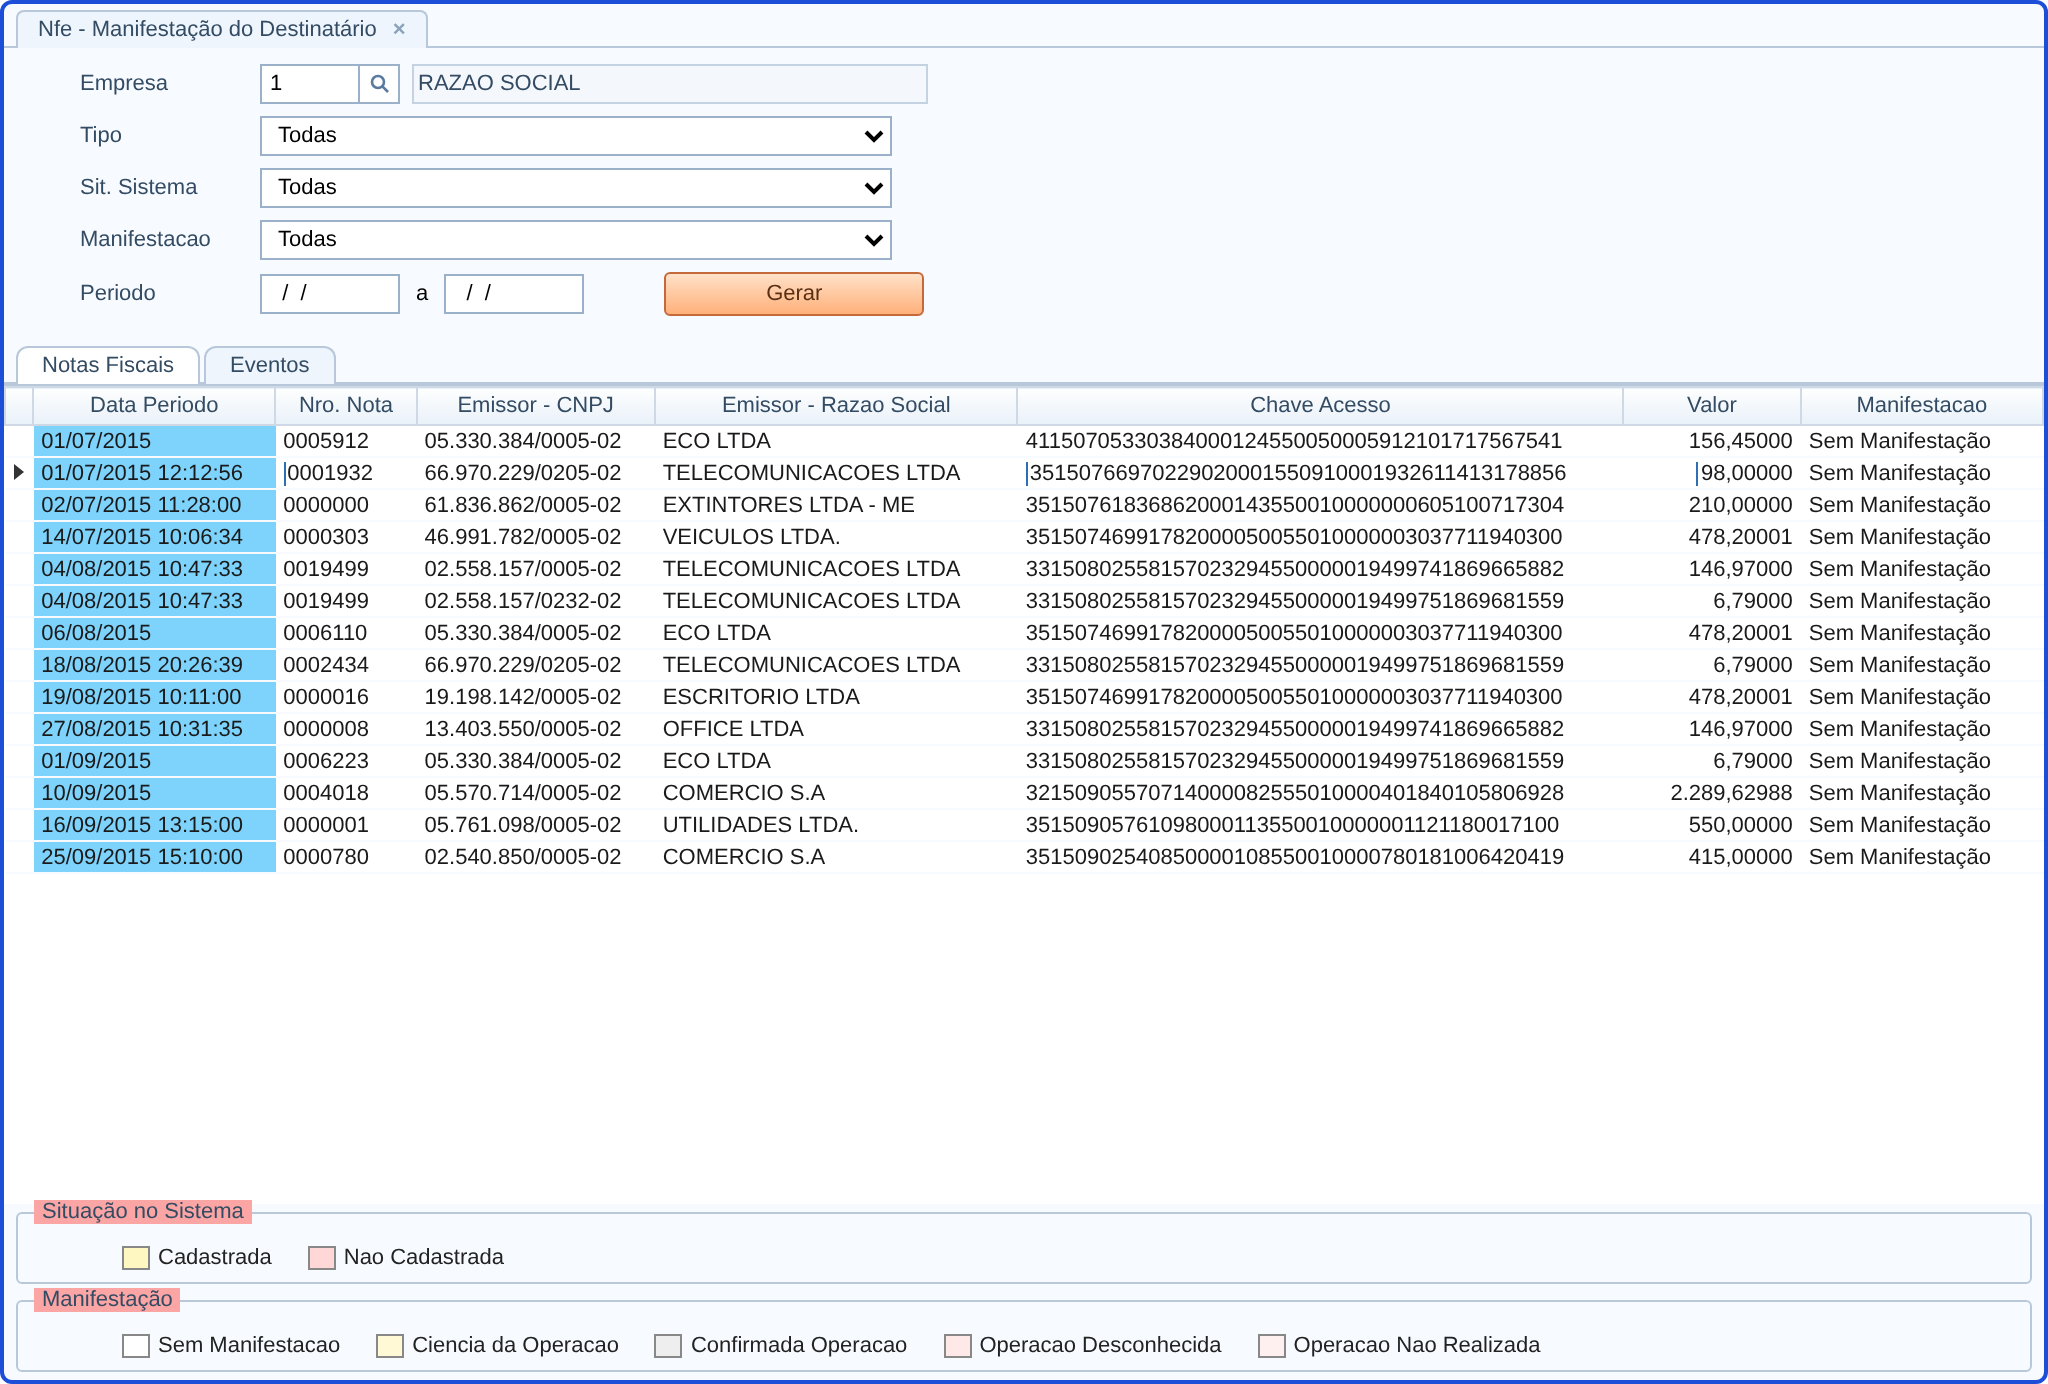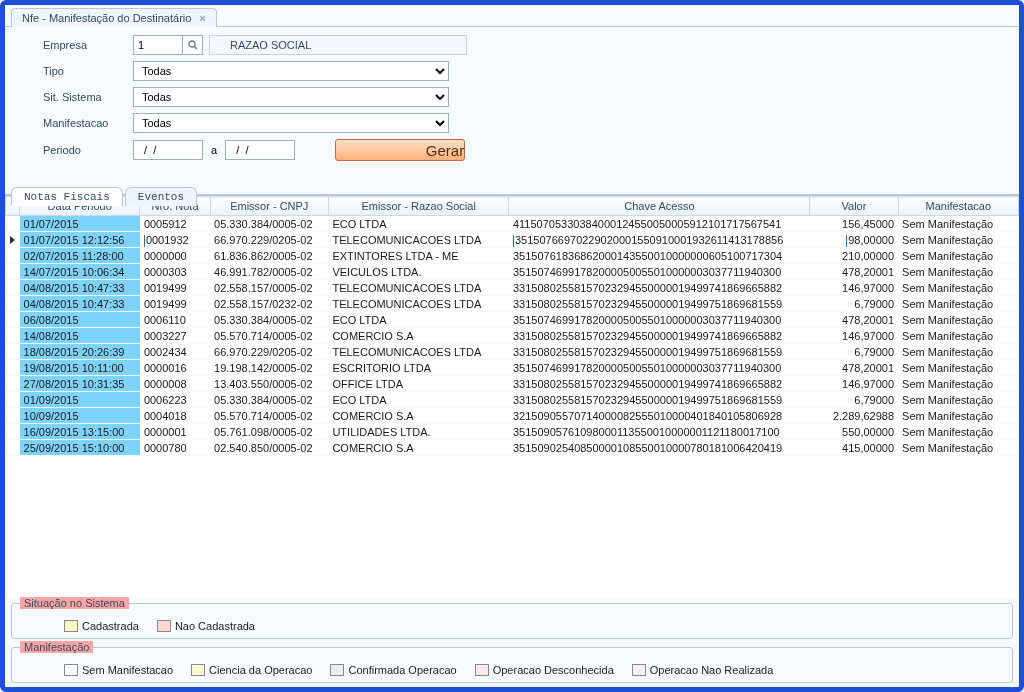--- a/index.html
+++ b/index.html
@@ -5,21 +5,21 @@
   * { box-sizing: border-box; margin: 0; padding: 0; }
   html, body { width: 1024px; height: 692px; overflow: hidden; }
   body {
     font-family: Tahoma, Arial, sans-serif;
     font-size: 11px;
     background: #fff;
     color: #000;
   }
   .window {
     width: 1024px; height: 692px;
-    border: 5px solid #1d4ed8;
+    border: 2px solid #1d4ed8;
     border-radius: 6px;
     display: flex; flex-direction: column;
     background: #f7fbff;
   }
   .titlebar {
     height: 22px;
     border-bottom: 1px solid #b8c8da;
     padding: 0 6px;
     display: flex; align-items: flex-end;
   }
@@ -47,64 +47,62 @@
     background: #fff;
     font-family: inherit;
     font-size: 11px;
     padding: 0 4px;
   }
   .readonly-box {
     height: 20px;
     border: 1px solid #c4d2e2;
     background: #f4f7fb;
     color: #334b63;
-    padding: 0 20px;
+    padding: 0 2px;
     line-height: 18px;
   }
   .lookup {
     width: 20px; height: 20px;
     border: 1px solid #9bb1c9;
     border-left: none;
     background: #fff;
     display: inline-flex; align-items: center; justify-content: center;
     cursor: pointer;
   }
   .sel {
     width: 316px;
     background: linear-gradient(#fefefe,#e6e6e6);
   }
   .btn-gerar {
     width: 130px; height: 22px;
     border: 1px solid #c46a3a;
     background: linear-gradient(#ffe1c8,#ffb07a);
     color: #5b2f13;
     border-radius: 3px;
-    font-family: inherit; font-size: 15px;
+    font-family: inherit; font-size: 11px;
     cursor: pointer;
-    text-align: right;
   }
   .tabs {
     display: flex;
     padding: 0 6px;
     border-bottom: 1px solid #b8c8da;
     gap: 0;
     margin-top: 2px;
   }
   .tab {
     border: 1px solid #b8c8da;
     border-bottom: none;
     border-top-left-radius: 6px; border-top-right-radius: 6px;
     padding: 3px 12px;
     background: #eef5fc;
     color: #334b63;
     margin-right: 2px;
     position: relative;
-    top: 12px;
+    top: 1px;
     cursor: pointer;
-    font-family: Liberation Mono, monospace;
   }
   .tab.active { background: #fff; font-weight: normal; }
   .grid-wrap {
     flex: 1;
     overflow: hidden;
     background: #fff;
     border-top: 1px solid #b8c8da;
   }
   table.grid { border-collapse: collapse; width: 100%; table-layout: fixed; }
   .grid th {
@@ -322,30 +320,20 @@
             <td class="date-hl">06/08/2015</td>
             <td>0006110</td>
             <td>05.330.384/0005-02</td>
             <td>ECO LTDA</td>
             <td>35150746991782000050055010000003037711940300</td>
             <td class="val-right">478,20001</td>
             <td>Sem Manifestação</td>
           </tr>
           <tr>
             <td class="indicator-cell"></td>
-            <td class="date-hl">14/08/2015</td>
-            <td>0003227</td>
-            <td>05.570.714/0005-02</td>
-            <td>COMERCIO S.A</td>
-            <td>33150802558157023294550000019499741869665882</td>
-            <td class="val-right">146,97000</td>
-            <td>Sem Manifestação</td>
-          </tr>
-          <tr>
-            <td class="indicator-cell"></td>
             <td class="date-hl">18/08/2015 20:26:39</td>
             <td>0002434</td>
             <td>66.970.229/0205-02</td>
             <td>TELECOMUNICACOES LTDA</td>
             <td>33150802558157023294550000019499751869681559</td>
             <td class="val-right">6,79000</td>
             <td>Sem Manifestação</td>
           </tr>
           <tr>
             <td class="indicator-cell"></td>

